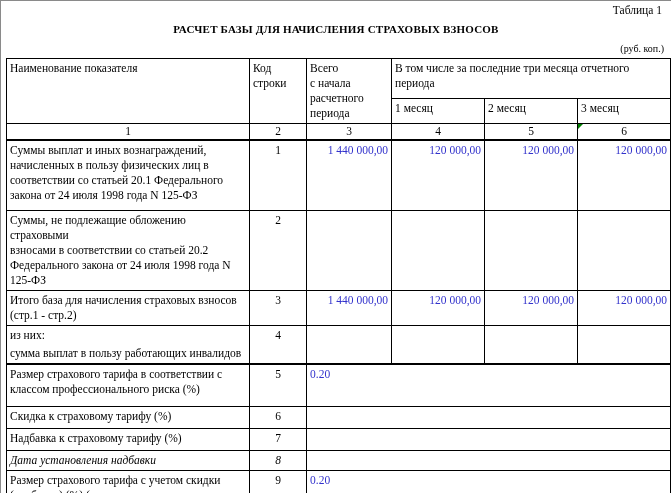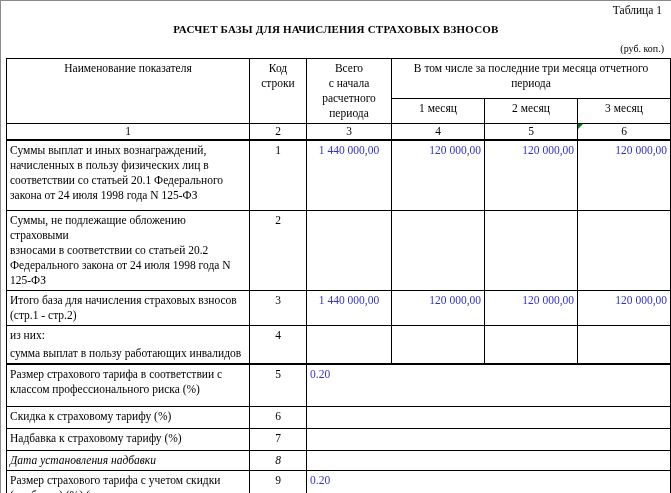--- a/index.html
+++ b/index.html
@@ -37,28 +37,28 @@
     line-height: 15px;
     padding: 2px 3px;
     vertical-align: top;
     overflow: hidden;
   }
   col.c-name  { width: 243px; }
   col.c-code  { width: 57px; }
   col.c-total { width: 85px; }
   col.c-m     { width: 93px; }
 
-  th.hdr { text-align: center; vertical-align: middle; white-space: pre-line; }
+  th.hdr { text-align: left; vertical-align: middle; white-space: pre-line; }
   tr.numrow td { text-align: center; padding: 0 2px; line-height: 15px; }
   tr.numrow td { border-bottom-width: 2px; }
 
   td.code { text-align: center; }
   td.code-bottom { vertical-align: bottom; padding-bottom: 3px; }
   td.val {
-    color: #3333cc; text-align: center; padding-right: 4px;
+    color: #3333cc; text-align: right; padding-right: 4px;
   }
   td.val-month { text-align: right; }
   td.val-merged { text-align: left; }
   td.name-cell { white-space: pre-line; }
   tr.thick-bottom td { border-bottom-width: 2px; }
 
   .split-cell {
     display: flex; flex-direction: column; justify-content: space-between;
     height: 100%; min-height: 33px;
   }

